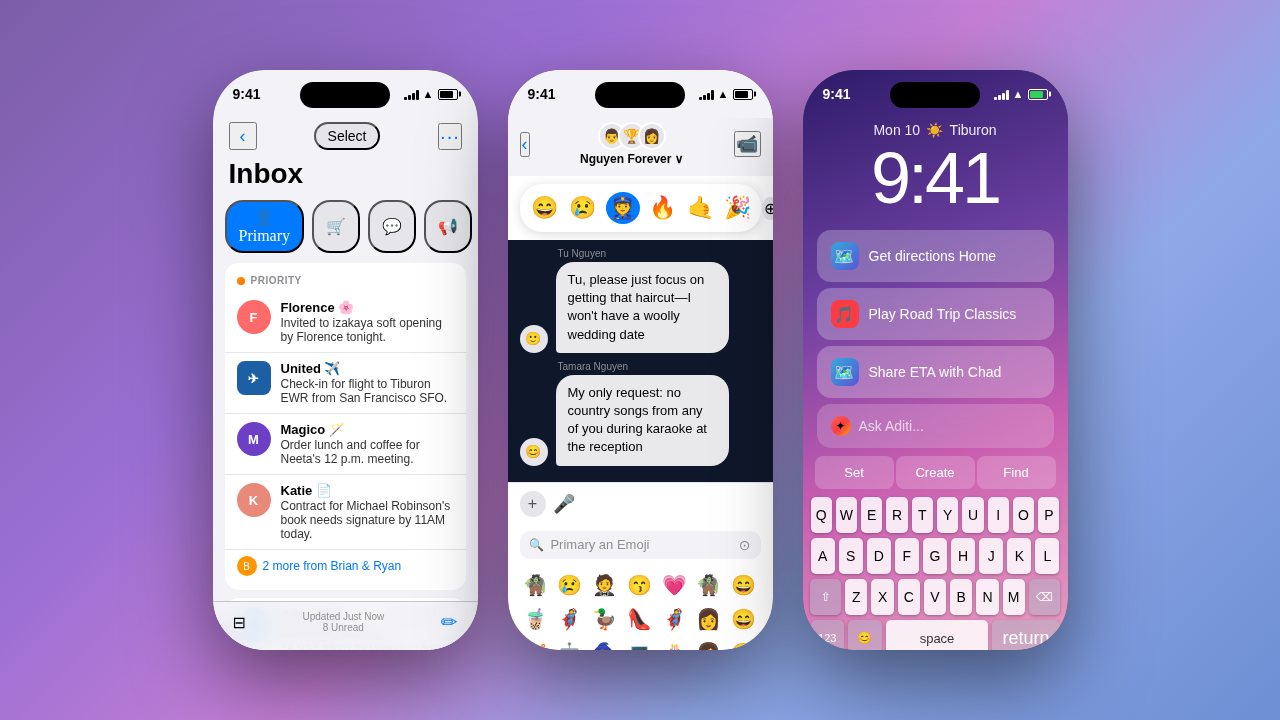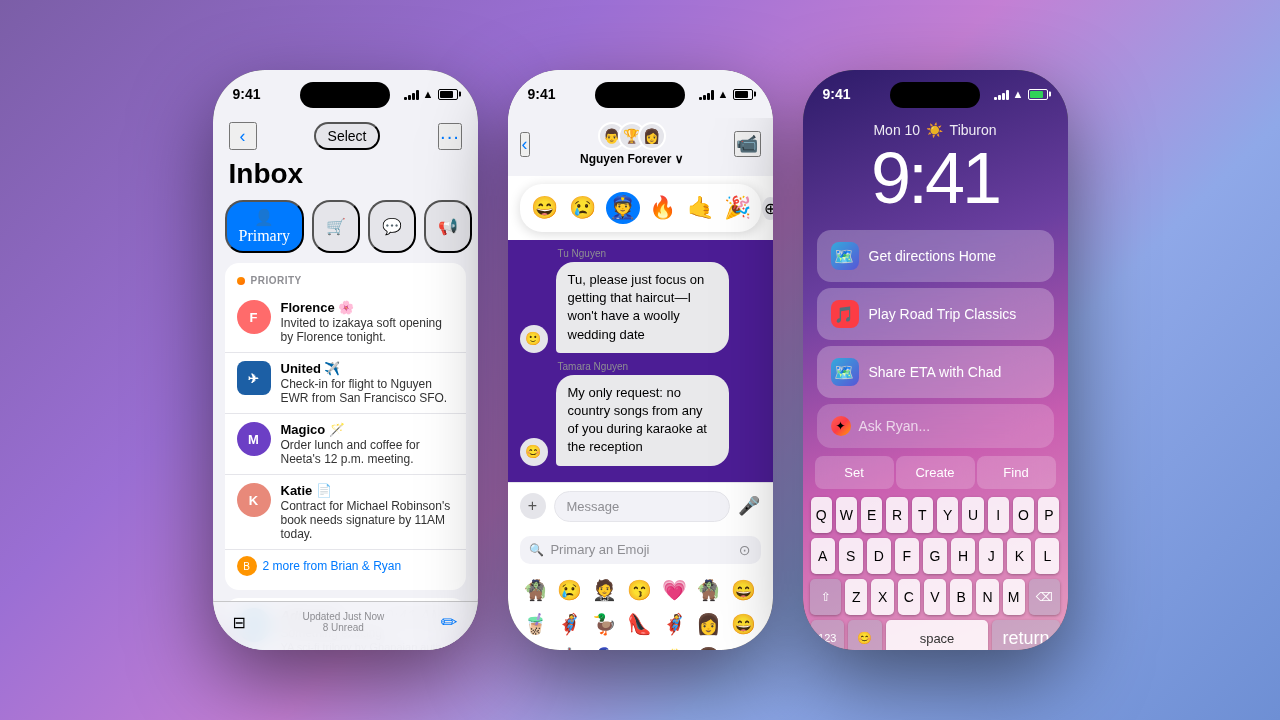--- a/index.html
+++ b/index.html
@@ -214,21 +214,21 @@
       margin: 8px 12px;
       box-shadow: 0 2px 12px rgba(0,0,0,0.15);
     }
     .reaction-emoji { font-size: 22px; }
     .reaction-emoji.selected {
       background: #007aff;
       border-radius: 50%;
       padding: 2px;
     }
 
-    .messages-body { padding: 8px 12px; background: #4c1d95; }
+    .messages-body { padding: 8px 12px; background: #0f172a; }
 
     .msg-sender-name { font-size: 10px; color: #8e8e93; margin-bottom: 3px; margin-left: 38px; }
 
     .msg-row { display: flex; gap: 8px; margin-bottom: 8px; align-items: flex-end; }
 
     .msg-avatar-msg {
       width: 28px; height: 28px;
       border-radius: 50%;
       flex-shrink: 0;
       font-size: 13px;
@@ -498,21 +498,21 @@
         <div class="mail-avatar" style="background:#ff6b6b">F</div>
         <div class="mail-content">
           <div class="mail-sender">Florence 🌸</div>
           <div class="mail-subject">Invited to izakaya soft opening by Florence tonight.</div>
         </div>
       </div>
       <div class="mail-item">
         <div class="mail-avatar" style="background:#1c5fa5;border-radius:8px">✈</div>
         <div class="mail-content">
           <div class="mail-sender">United ✈️</div>
-          <div class="mail-subject">Check-in for flight to Nguyen EWR from San Francisco SFO.</div>
+          <div class="mail-subject">Check-in for flight to Tiburon EWR from San Francisco SFO.</div>
         </div>
       </div>
       <div class="mail-item">
         <div class="mail-avatar" style="background:#6c3fc5">M</div>
         <div class="mail-content">
           <div class="mail-sender">Magico 🪄</div>
           <div class="mail-subject">Order lunch and coffee for Neeta's 12 p.m. meeting.</div>
         </div>
       </div>
       <div class="mail-item">
@@ -614,23 +614,20 @@
       <div class="msg-row">
         <div class="msg-avatar-msg">😊</div>
         <div class="msg-bubble received">
           <span>My only request: no country songs from any of you during karaoke at the reception</span>
         </div>
       </div>
     </div>
 
     <div class="msg-input-area">
       <div class="msg-add-btn">+</div>
-      <div class="msg-input">
-        <span style="color:#8e8e93">Message</span>
-      </div>
       <span class="msg-mic-btn">🎤</span>
     </div>
 
     <div class="emoji-search">
       <span class="emoji-search-icon">🔍</span>
       <span class="emoji-search-text">Primary an Emoji</span>
       <span class="emoji-search-right">⊙</span>
     </div>
 
     <div class="emoji-grid">
@@ -698,21 +695,21 @@
         <span class="siri-card-text">Play Road Trip Classics</span>
       </div>
       <div class="siri-card">
         <div class="siri-card-icon siri-icon-maps2">🗺️</div>
         <span class="siri-card-text">Share ETA with Chad</span>
       </div>
     </div>
 
     <div class="siri-ask-bar">
       <div class="siri-orb">✦</div>
-      <span class="siri-ask-text">Ask Ryan...</span>
+      <span class="siri-ask-text">Ask Aditi...</span>
     </div>
 
     <div class="keyboard-section">
       <div class="keyboard-row-action">
         <div class="keyboard-action-btn">Set</div>
         <div class="keyboard-action-btn">Create</div>
         <div class="keyboard-action-btn">Find</div>
       </div>
 
       <div class="keyboard">

